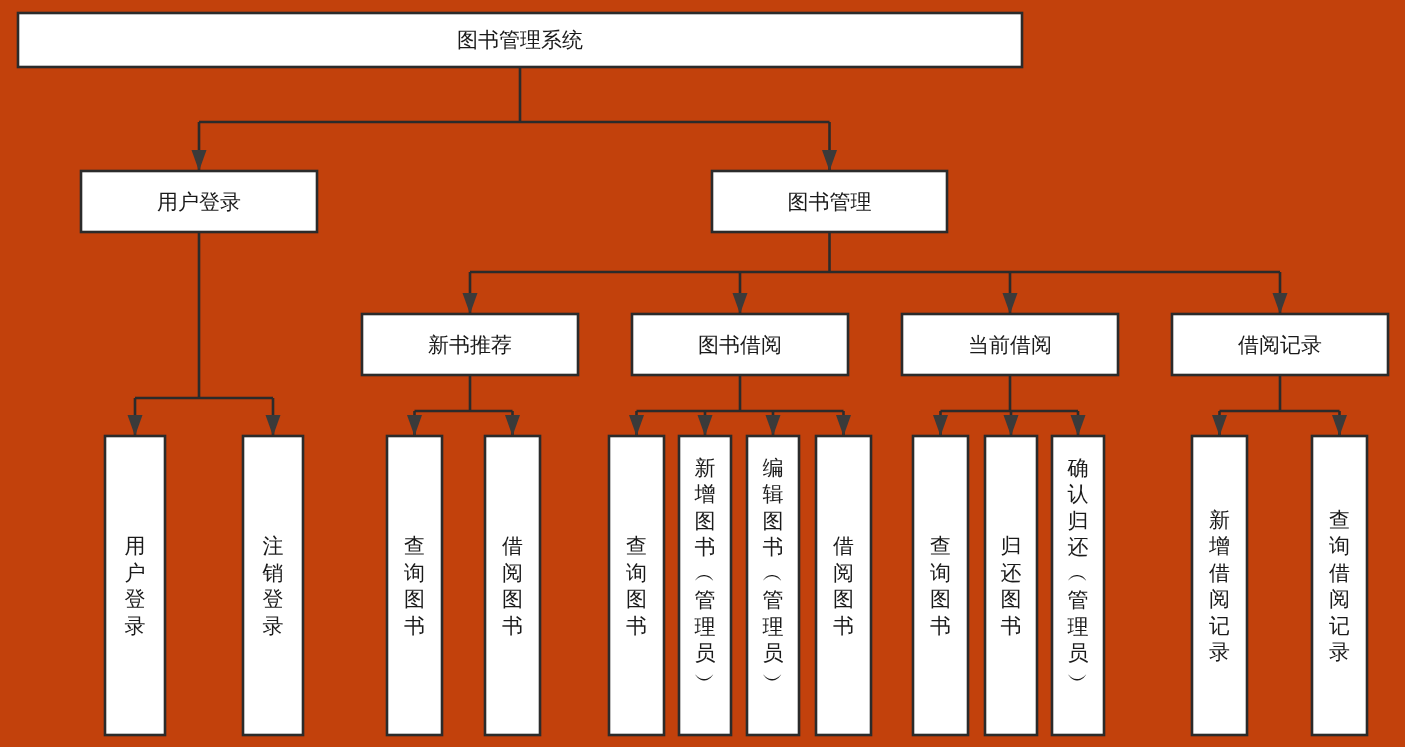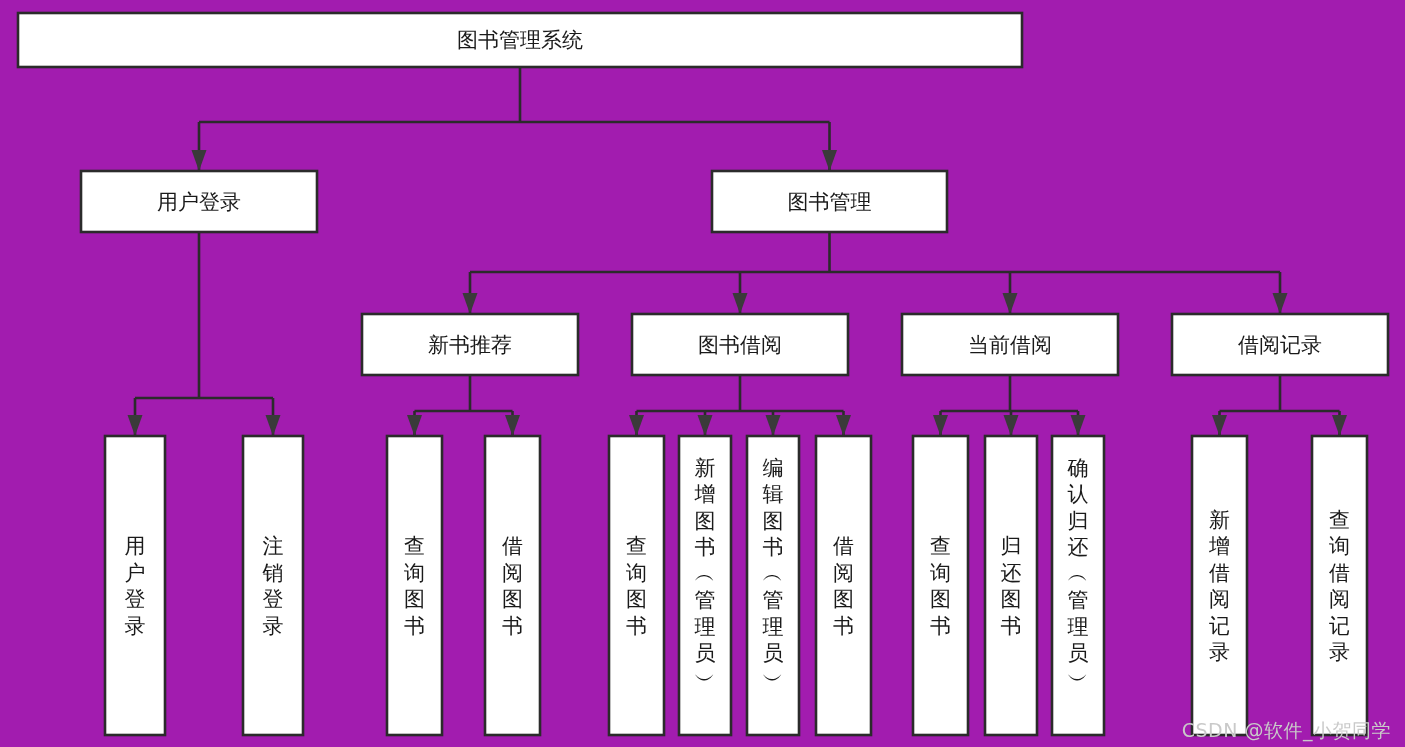--- a/index.html
+++ b/index.html
@@ -10,21 +10,21 @@
   body {
     width: 1405px;
     height: 747px;
     font-family: "DejaVu Sans", "Liberation Sans", sans-serif;
     overflow: hidden;
   }
   #diagram-root {
     position: relative;
     width: 1405px;
     height: 747px;
-    background: #a21caf;
+    background: #c2410c;
   }
   svg#tree-svg {
     position: absolute;
     left: 0;
     top: 0;
     width: 1405px;
     height: 747px;
   }
   .node-box {
     fill: #ffffff;
@@ -213,15 +213,14 @@
           <text x="1219.5" y="526.67" class="node-label-v"><tspan x="1219.5" dy="0">新</tspan><tspan x="1219.5" dy="26.5">增</tspan><tspan x="1219.5" dy="26.5">借</tspan><tspan x="1219.5" dy="26.5">阅</tspan><tspan x="1219.5" dy="26.5">记</tspan><tspan x="1219.5" dy="26.5">录</tspan></text>
         </g>
         <g>
           <rect x="1312" y="436" width="55" height="299" class="node-box"></rect>
           <text x="1339.5" y="526.67" class="node-label-v"><tspan x="1339.5" dy="0">查</tspan><tspan x="1339.5" dy="26.5">询</tspan><tspan x="1339.5" dy="26.5">借</tspan><tspan x="1339.5" dy="26.5">阅</tspan><tspan x="1339.5" dy="26.5">记</tspan><tspan x="1339.5" dy="26.5">录</tspan></text>
         </g>
       </g>
 
   </svg>
 
-  <div class="watermark">CSDN @软件_小贺同学</div>
 
 </div>
 
 </body></html>

